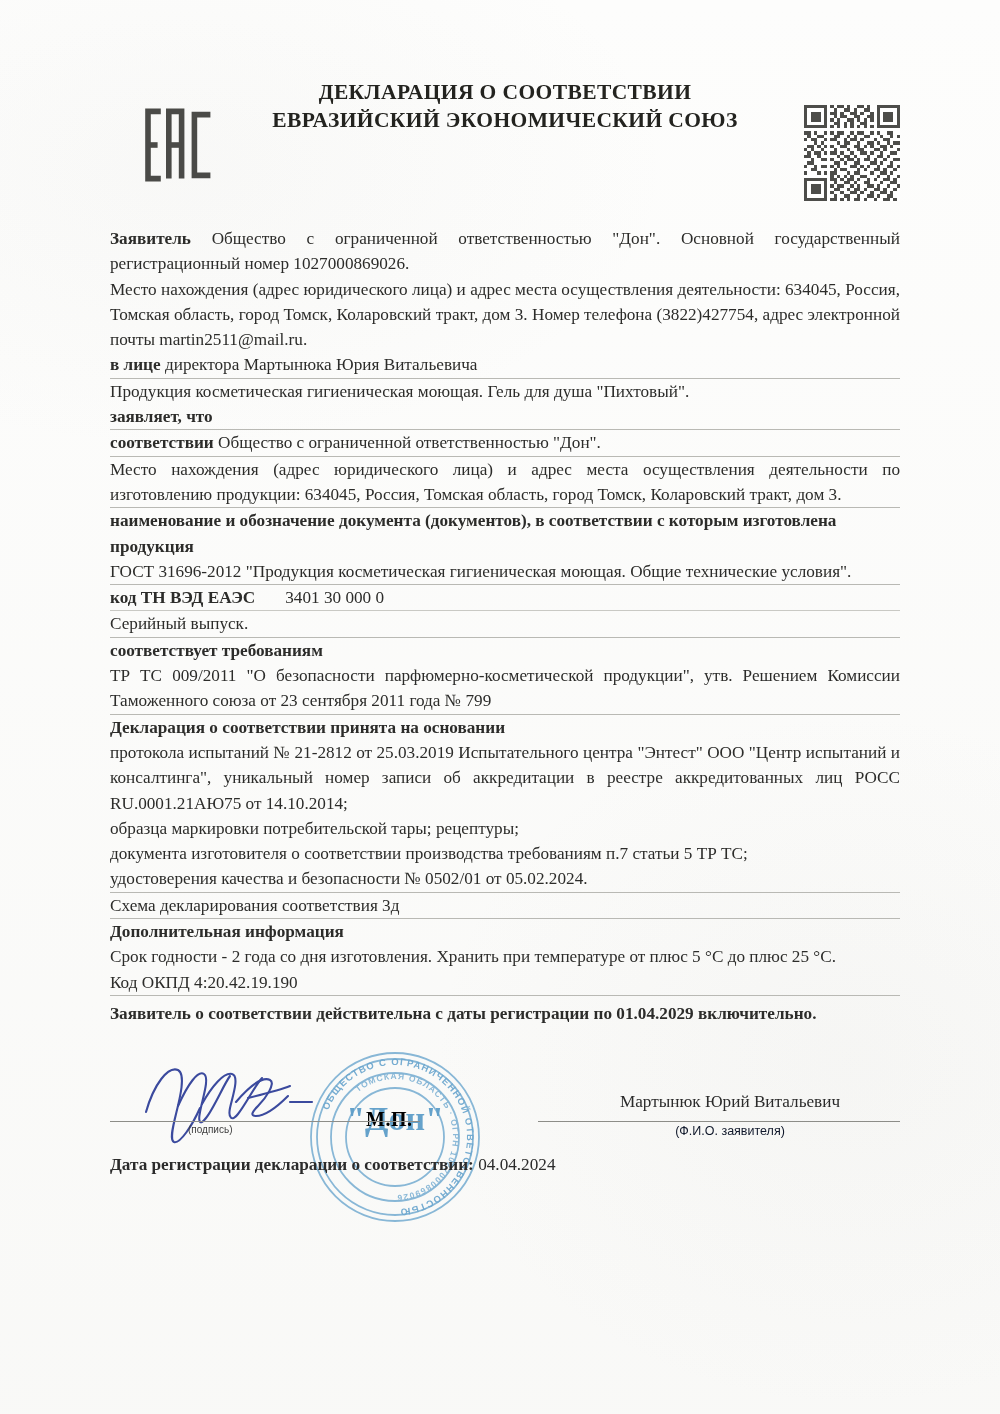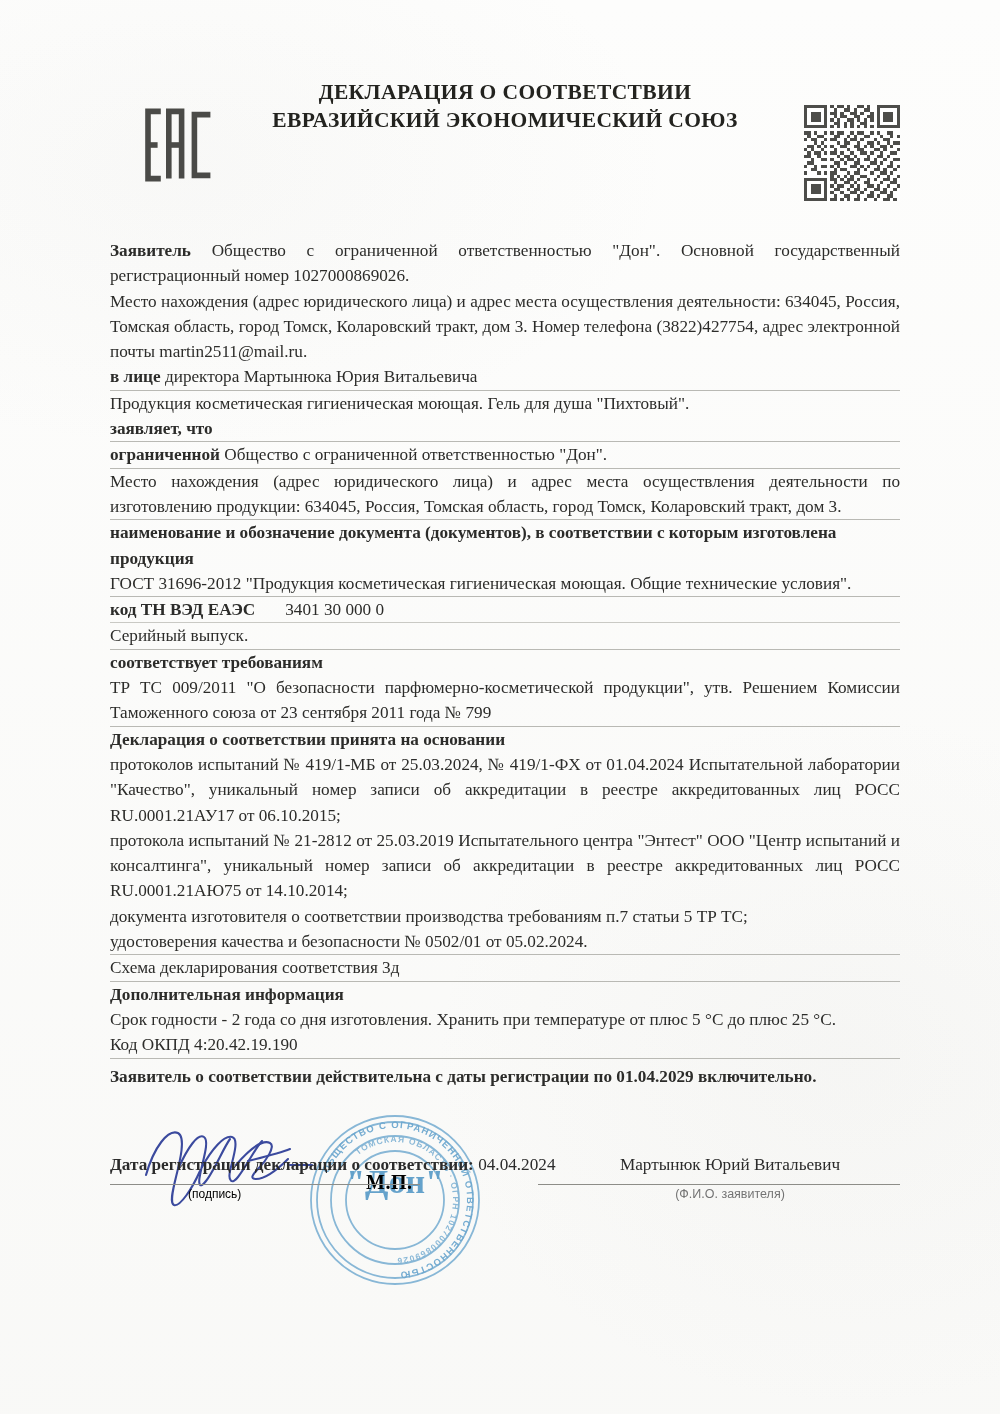--- a/index.html
+++ b/index.html
@@ -73,21 +73,21 @@
     font-size: 21.5px;
     letter-spacing: 0.4px;
     line-height: 28px;
     color: #23231f;
   }
 
   
   .body-area {
     position: absolute;
     left: 110px;
-    top: 238px;
+    top: 226px;
     width: 790px;
   }
 
   .blk {
     font-size: 17.2px;
     line-height: 25.3px;
     color: #2c2c2a;
   }
   .blk.j { text-align: justify; }
   .blk.b { font-weight: bold; }
@@ -123,41 +123,41 @@
     position: absolute;
     left: 428px;
     top: 65px;
     width: 362px;
     border-top: 1px solid #8d8d88;
   }
   .sig-cap-left {
     position: absolute;
     left: 78px;
     top: 68px;
-    font-size: 12px;
+    font-size: 10px;
     font-family: "Liberation Sans", sans-serif;
-    color: #000000;
+    color: #404040;
   }
   .sig-name {
     position: absolute;
     left: 450px;
     top: 36px;
     font-size: 17.2px;
     width: 340px;
     text-align: center;
   }
   .sig-cap-right {
     position: absolute;
     left: 450px;
     top: 68px;
     width: 340px;
     text-align: center;
     font-size: 12.5px;
     font-family: "Liberation Sans", sans-serif;
-    color: #737373;
+    color: #0f172a;
   }
   .handwritten-sig {
     position: absolute;
     left: 30px;
     top: -2px;
     width: 210px;
     height: 92px;
   }
   .seal {
     position: absolute;
@@ -470,21 +470,21 @@
     <div class="blk">
       <span class="b">в лице</span><span> директора Мартынюка Юрия Витальевича</span>
     </div>
     <hr class="rule">
 
     <div class="blk">Продукция косметическая гигиеническая моющая. Гель для душа "Пихтовый".</div>
     <div class="blk b">заявляет, что</div>
     <hr class="rule">
 
     <div class="blk">
-      <span class="b">ограниченной</span><span> Общество с ограниченной ответственностью "Дон".</span>
+      <span class="b">соответствии</span><span> Общество с ограниченной ответственностью "Дон".</span>
     </div>
     <hr class="rule">
     <div class="blk j">Место нахождения (адрес юридического лица) и адрес места осуществления деятельности по изготовлению продукции: 634045, Россия, Томская область, город Томск, Коларовский тракт, дом 3.</div>
     <hr class="rule">
 
     <div class="blk b">наименование и обозначение документа (документов), в соответствии с которым изготовлена продукция</div>
     <div class="blk j">ГОСТ 31696-2012 "Продукция косметическая гигиеническая моющая. Общие технические условия".</div>
     <hr class="rule">
 
     <div class="blk kv">
@@ -493,22 +493,22 @@
     </div>
     <hr class="rule soft">
     <div class="blk">Серийный выпуск.</div>
     <hr class="rule">
 
     <div class="blk b">соответствует требованиям</div>
     <div class="blk j">ТР ТС 009/2011 "О безопасности парфюмерно-косметической продукции", утв. Решением Комиссии Таможенного союза от 23 сентября 2011 года № 799</div>
     <hr class="rule">
 
     <div class="blk b">Декларация о соответствии принята на основании</div>
-    <div class="blk j">протоколов испытаний № 419/1-МБ от 25.03.2024, № 419/1-ФХ от 01.04.2024 Испытательной лаборатории "Качество", уникальный номер записи об аккредитации в реестре аккредитованных лиц РОСС RU.0001.21АУ17 от 06.10.2015;</div>
     <div class="blk j">протокола испытаний № 21-2812 от 25.03.2019 Испытательного центра "Энтест" ООО "Центр испытаний и консалтинга", уникальный номер записи об аккредитации в реестре аккредитованных лиц РОСС RU.0001.21АЮ75 от 14.10.2014;</div>
+    <div class="blk j">образца маркировки потребительской тары; рецептуры;</div>
     <div class="blk j">документа изготовителя о соответствии производства требованиям п.7 статьи 5 ТР ТС;</div>
     <div class="blk j">удостоверения качества и безопасности № 0502/01 от 05.02.2024.</div>
     <hr class="rule">
     <div class="blk">Схема декларирования соответствия 3д</div>
     <hr class="rule">
 
     <div class="blk b">Дополнительная информация</div>
     <div class="blk">Срок годности - 2 года со дня изготовления. Хранить при температуре от плюс 5 °C до плюс 25 °C.</div>
     <div class="blk">Код ОКПД 4:20.42.19.190</div>
     <hr class="rule">

